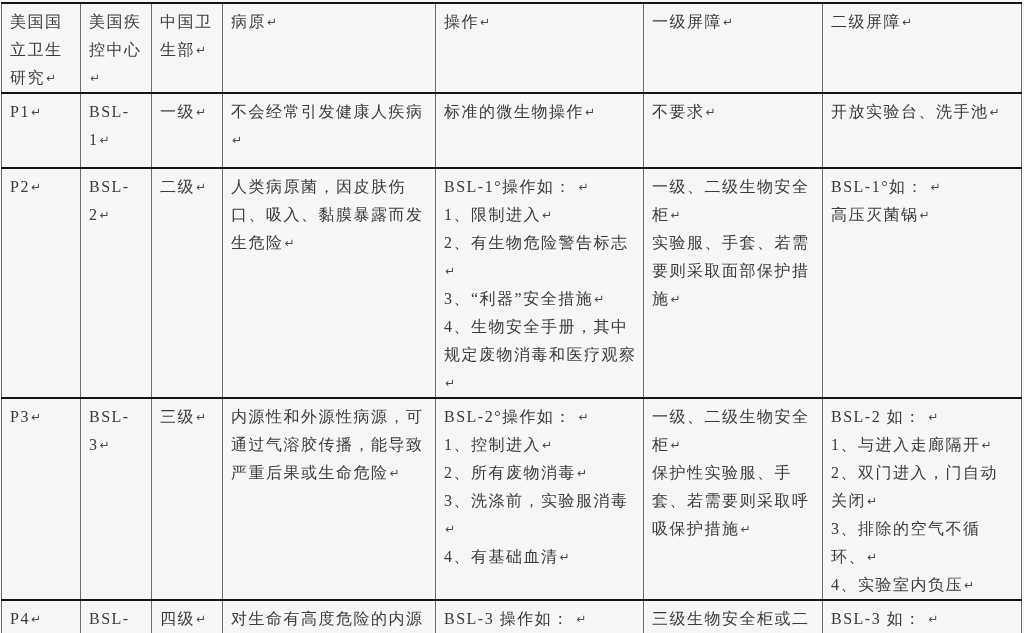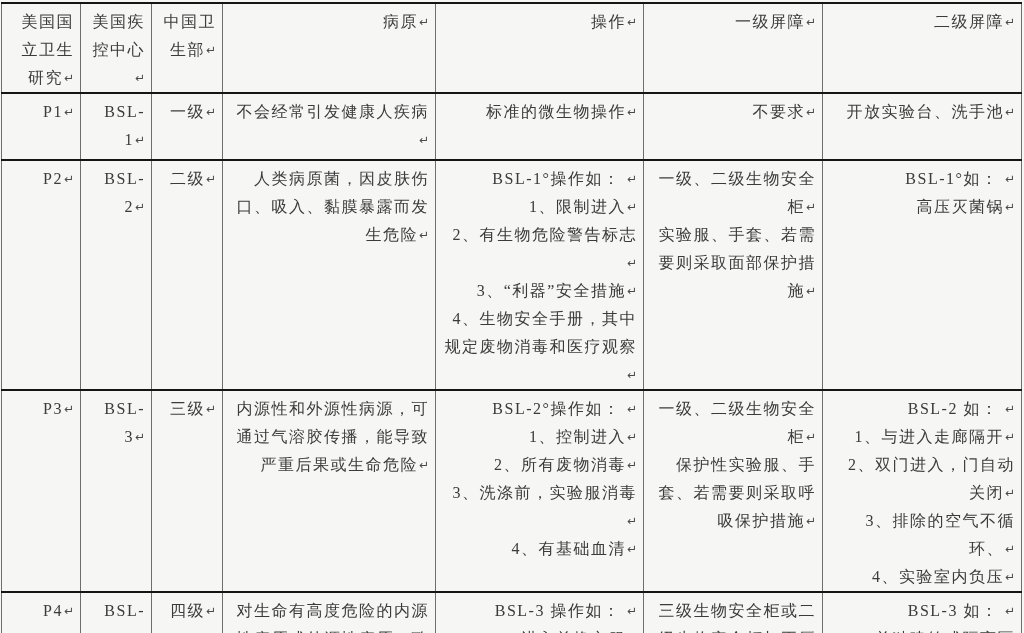--- a/index.html
+++ b/index.html
@@ -19,27 +19,27 @@
   col.col-moh{width:71px}
   col.col-pathogen{width:213px}
   col.col-operations{width:208px}
   col.col-primary{width:179px}
   col.col-secondary{width:199px}
   th,td{
     border-left:1px solid #6e6e6e;
     border-right:1px solid #6e6e6e;
     border-top:2px solid #151515;
     border-bottom:2px solid #151515;
-    vertical-align:top;text-align:right;
+    vertical-align:top;text-align:left;
     font-weight:normal;
     padding:4px 6px 0 8px;
     overflow:hidden;
   }
   thead tr{height:60px}
-  tr.row-p1{height:67px}
+  tr.row-p1{height:75px}
   tr.row-p2{height:176px}
   tr.row-p3{height:176px}
   tr.row-p4{height:210px}
   .para{letter-spacing:1.5px;}
   .pmark{
     font-family:"DejaVu Sans",sans-serif;
     font-size:12px;letter-spacing:0;
     vertical-align:1px;margin-left:1px;color:#4a4a4a;
   }
 </style>

